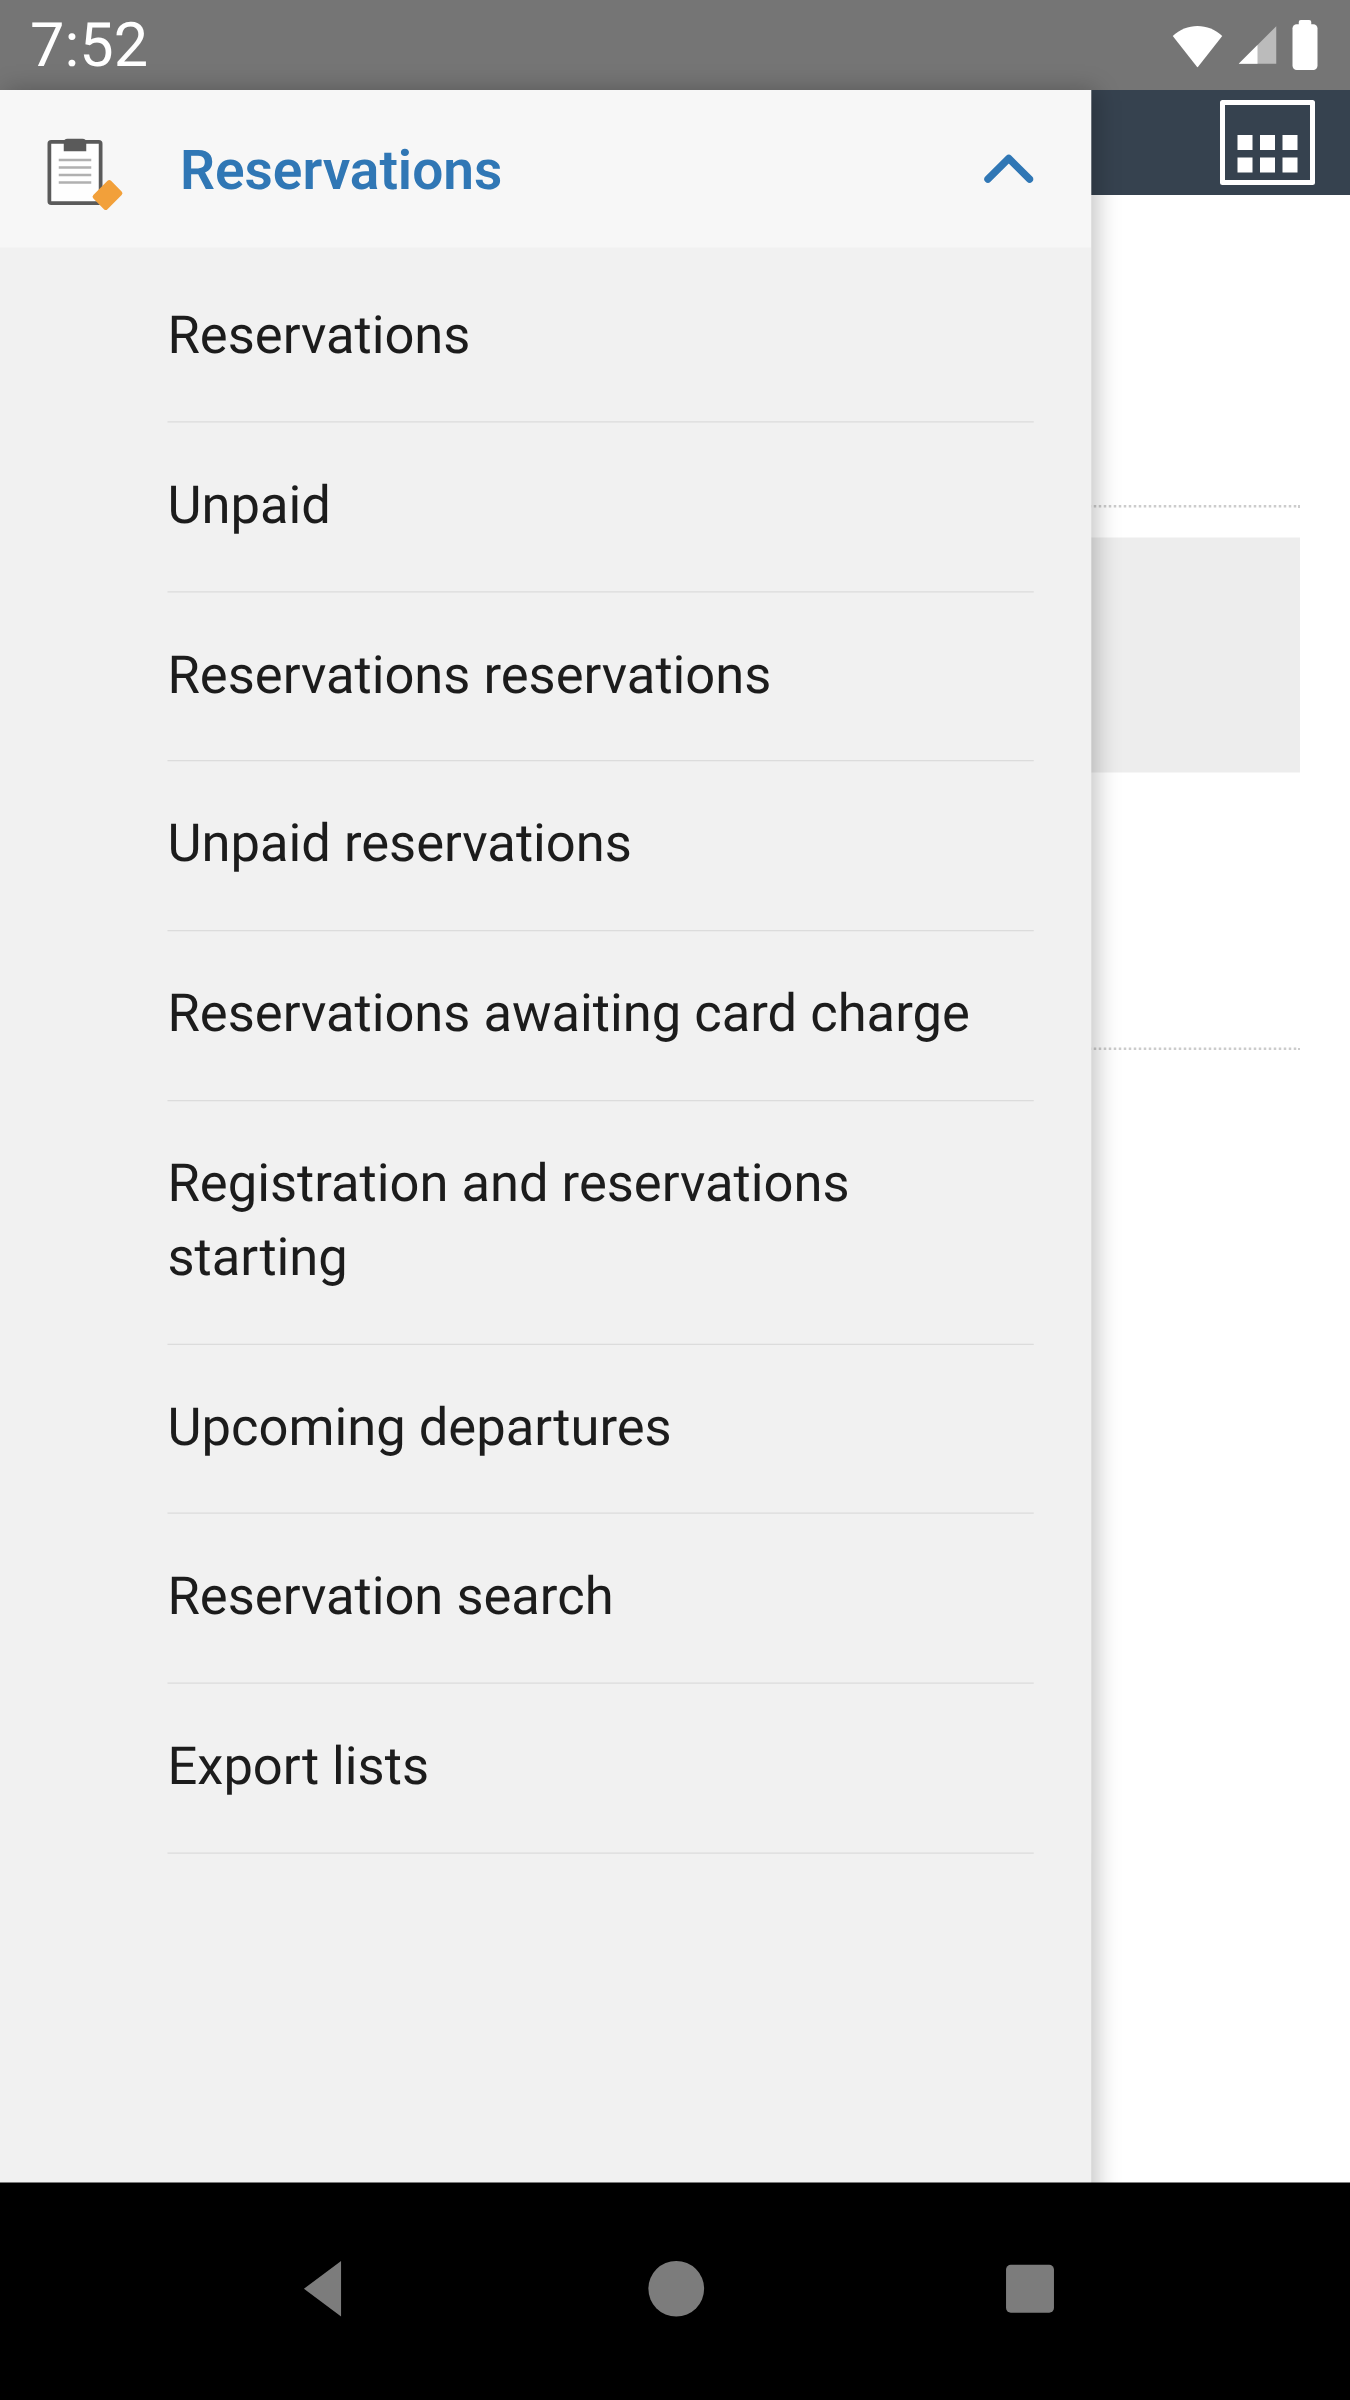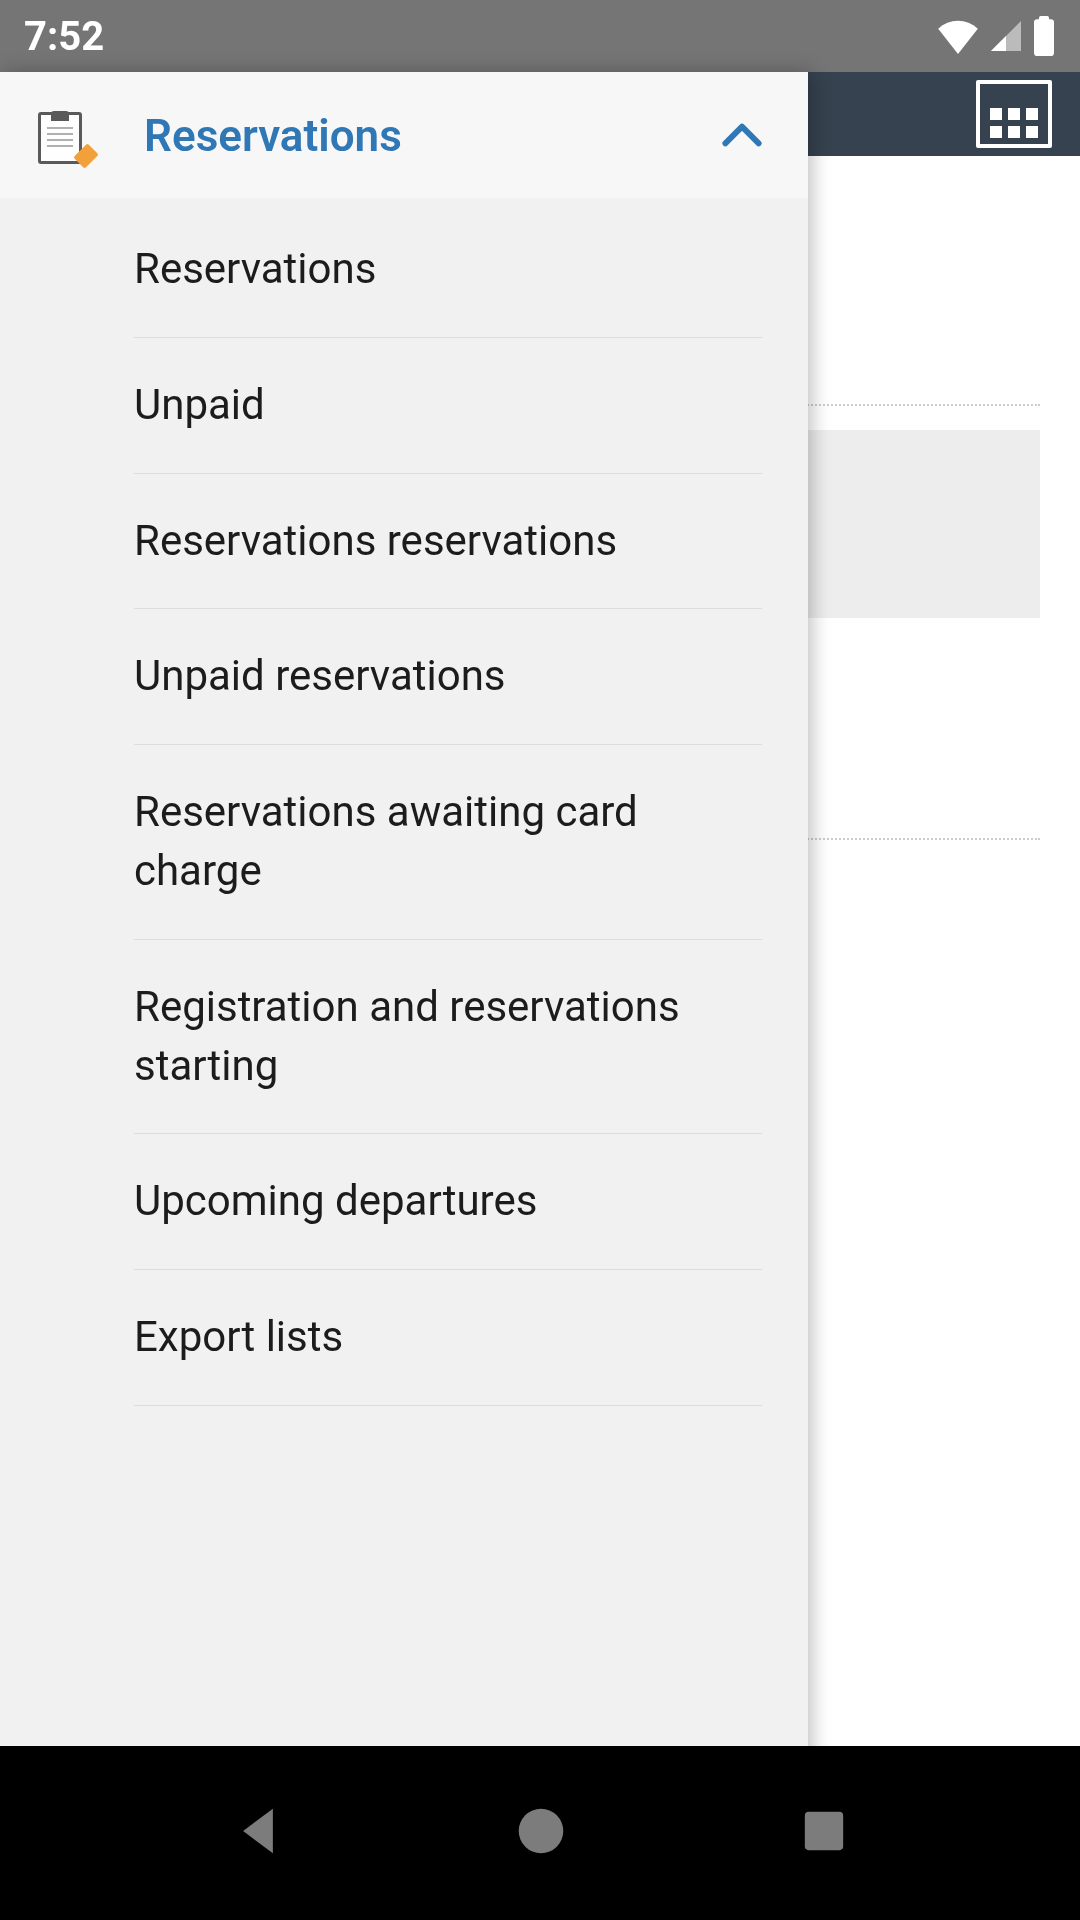--- a/index.html
+++ b/index.html
@@ -19,22 +19,22 @@
     .status-bar {
       height: 72px;
       background: #757575;
       display: flex;
       align-items: center;
       justify-content: space-between;
       padding: 0 24px;
       color: #fff;
     }
     .status-time {
-      font-size: 40px;
-      font-weight: 700;
+      font-size: 49px;
+      font-weight: 400;
     }
     .status-icons {
       display: flex;
       align-items: center;
       gap: 8px;
     }
     .wifi-icon, .signal-icon, .battery-icon {
       display: inline-block;
     }
     .wifi-icon svg, .signal-icon svg, .battery-icon svg {
@@ -114,21 +114,21 @@
     .text-line.strong {
       font-weight: 500;
       margin-top: 56px;
     }
     
     
     .drawer {
       position: absolute;
       top: 72px;
       left: 0;
-      width: 808px;
+      width: 873px;
       height: 1770px;
       background: #f1f1f1;
       box-shadow: 4px 0 18px rgba(0,0,0,0.25);
       z-index: 10;
       overflow: hidden;
     }
     .drawer-header {
       display: flex;
       align-items: center;
       padding: 36px 30px 34px 36px;
@@ -306,20 +306,21 @@
     </span>
   </div>
   <div class="drawer-list">
     <div class="drawer-item">Reservations</div>
     <div class="drawer-item">Unpaid</div>
     <div class="drawer-item">Reservations reservations</div>
     <div class="drawer-item">Unpaid reservations</div>
     <div class="drawer-item">Reservations awaiting card charge</div>
     <div class="drawer-item">Registration and reservations starting</div>
     <div class="drawer-item">Upcoming departures</div>
+    <div class="drawer-item">Reservation search</div>
     <div class="drawer-item">Export lists</div>
   </div>
 </div>
 
 <div class="nav-bar">
   <span class="nav-back">
     <svg width="48" height="52" viewBox="0 0 24 28">
         <path d="M20 2 L4 14 L20 26 Z" fill="#cfcfcf"></path>
       </svg>
   </span>

